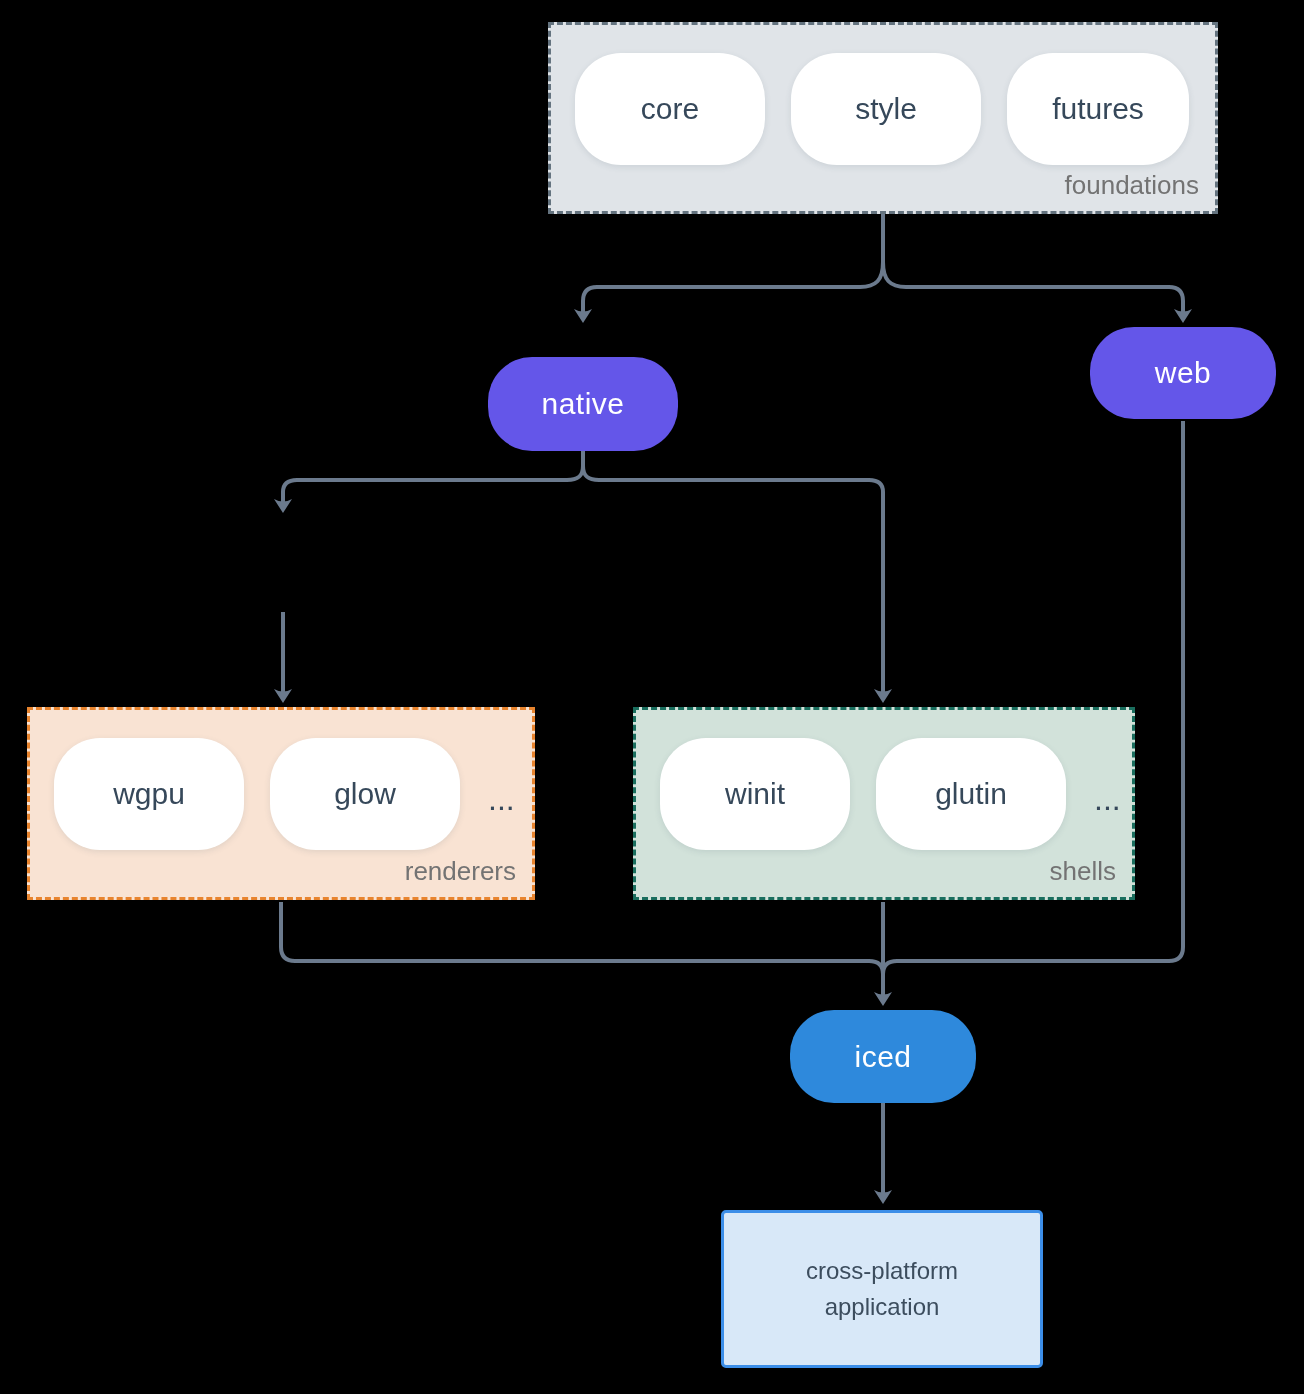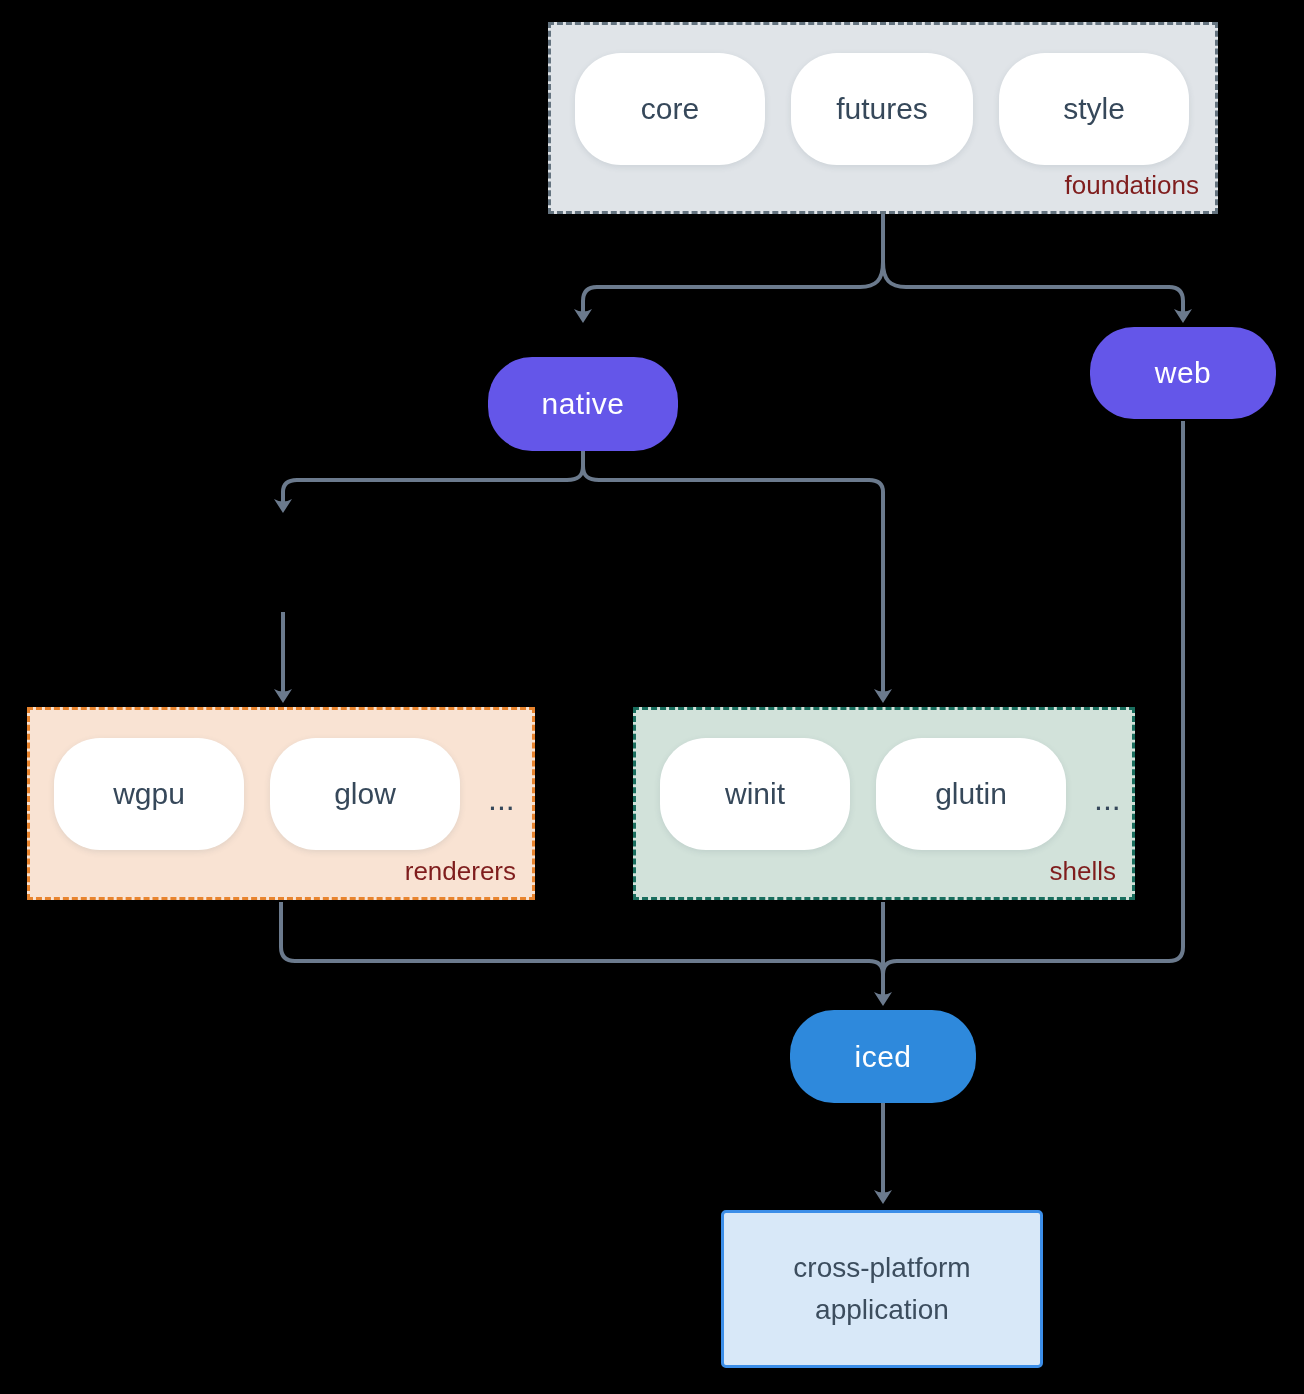--- a/index.html
+++ b/index.html
@@ -54,32 +54,32 @@
     flex: 0 0 auto;
   }
   .wp-182 { width: 182px; }
   .wp-190 { width: 190px; }
   .ellipsis {
     color: #36485a; font-size: 32px;
     align-self: center; margin-top: 10px; margin-left: 2px;
   }
   .group-label {
     position: absolute; right: 16px; bottom: 10px;
-    color: #7f1d1d; font-size: 26px; margin-top: 8px;
+    color: #737373; font-size: 26px; margin-top: 8px;
   }
 
   
   .app-box {
     background: #d8e8f8;
     border: 3px solid #3c8ee8;
     border-radius: 5px;
     display: flex; align-items: center; justify-content: center;
     text-align: center;
     color: #3c4d5e;
-    font-size: 28px;
+    font-size: 24px;
     line-height: 1.5;
     padding: 0 40px;
   }
 </style>
 </head>
 <body>
 
 <div class="canvas">
 
   <svg class="connectors" width="1304" height="1394" viewBox="0 0 1304 1394">
@@ -99,22 +99,22 @@
       <path d="M281,902 L281,947 Q281,961 295,961 L869,961 Q883,961 883,974"></path>
       <path d="M1183,421 L1183,947 Q1183,961 1169,961 L897,961 Q883,961 883,974"></path>
       <path d="M883,902 L883,995" marker-end="url(#arrow)"></path>
       <path d="M883,1103 L883,1193" marker-end="url(#arrow)"></path>
     </g>
   </svg>
 
   <div class="groupbox foundations" style="left:548px; top:22px; width:670px; height:192px;">
     <div class="pill-row">
       <div class="white-pill wp-190">core</div>
+      <div class="white-pill wp-190">style</div>
       <div class="white-pill wp-182">futures</div>
-      <div class="white-pill wp-190">style</div>
     </div>
     <div class="group-label">foundations</div>
   </div>
 
   <div class="node pill purple" style="left:488px; top:327px; width:190px; height:94px;margin-top:30px;">native</div>
   <div class="node pill purple" style="left:1090px; top:327px; width:186px; height:92px;">web</div>
 
 
   <div class="groupbox renderers" style="left:27px; top:707px; width:508px; height:193px;">
     <div class="pill-row">

